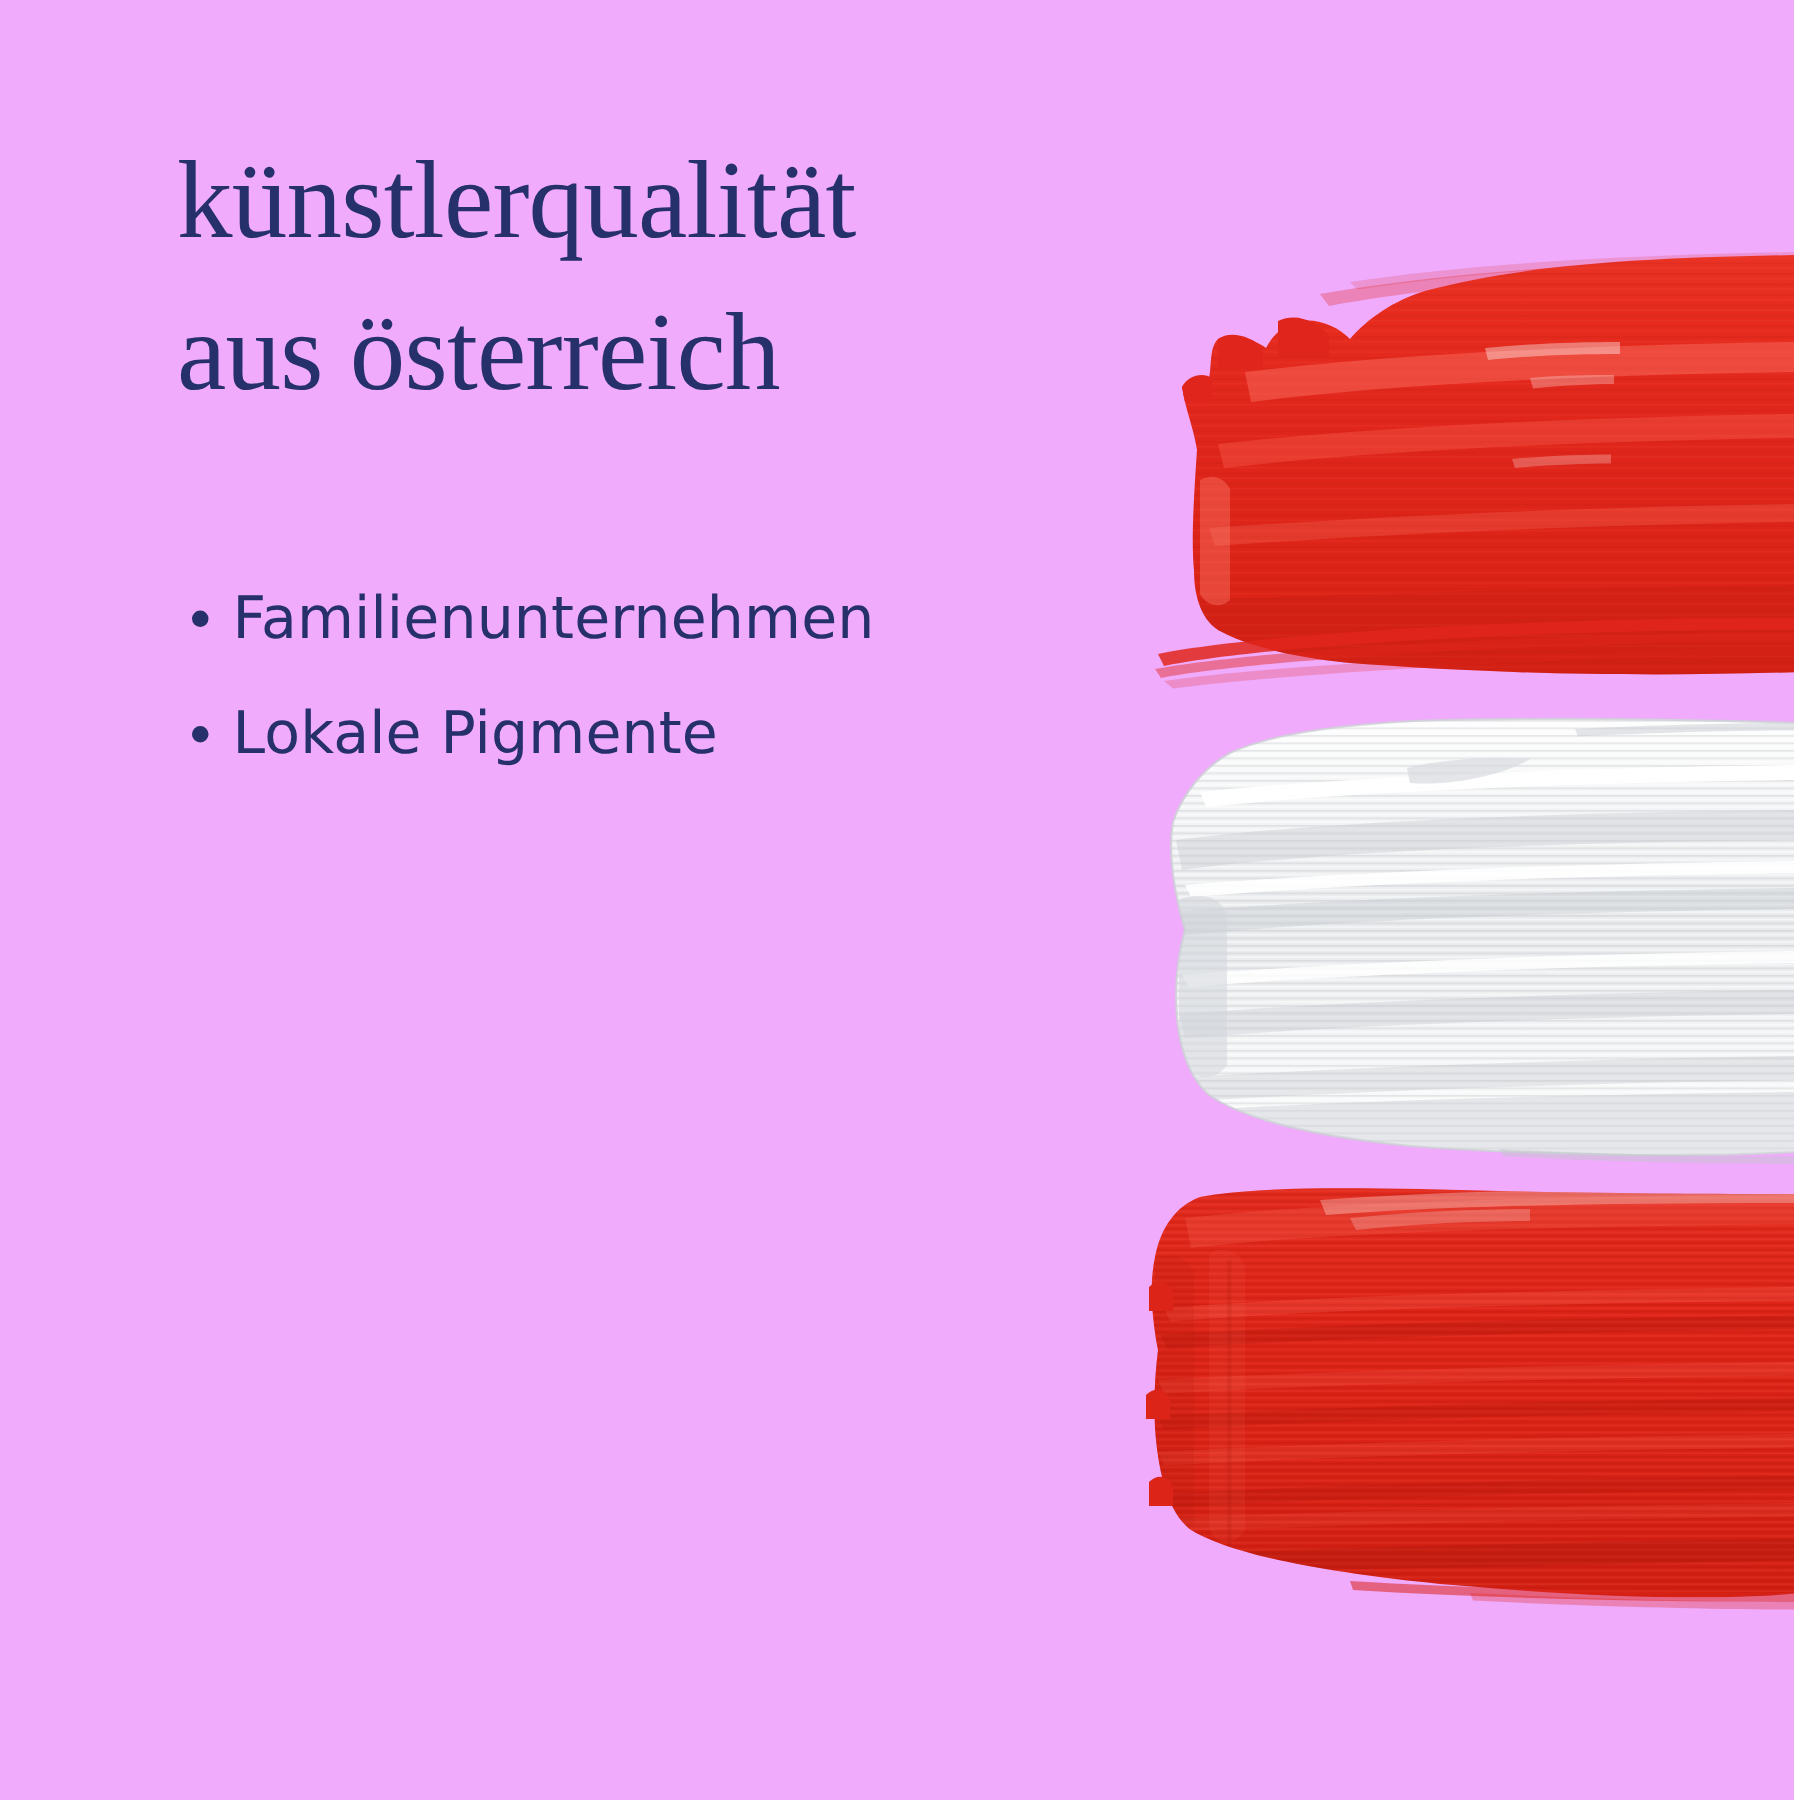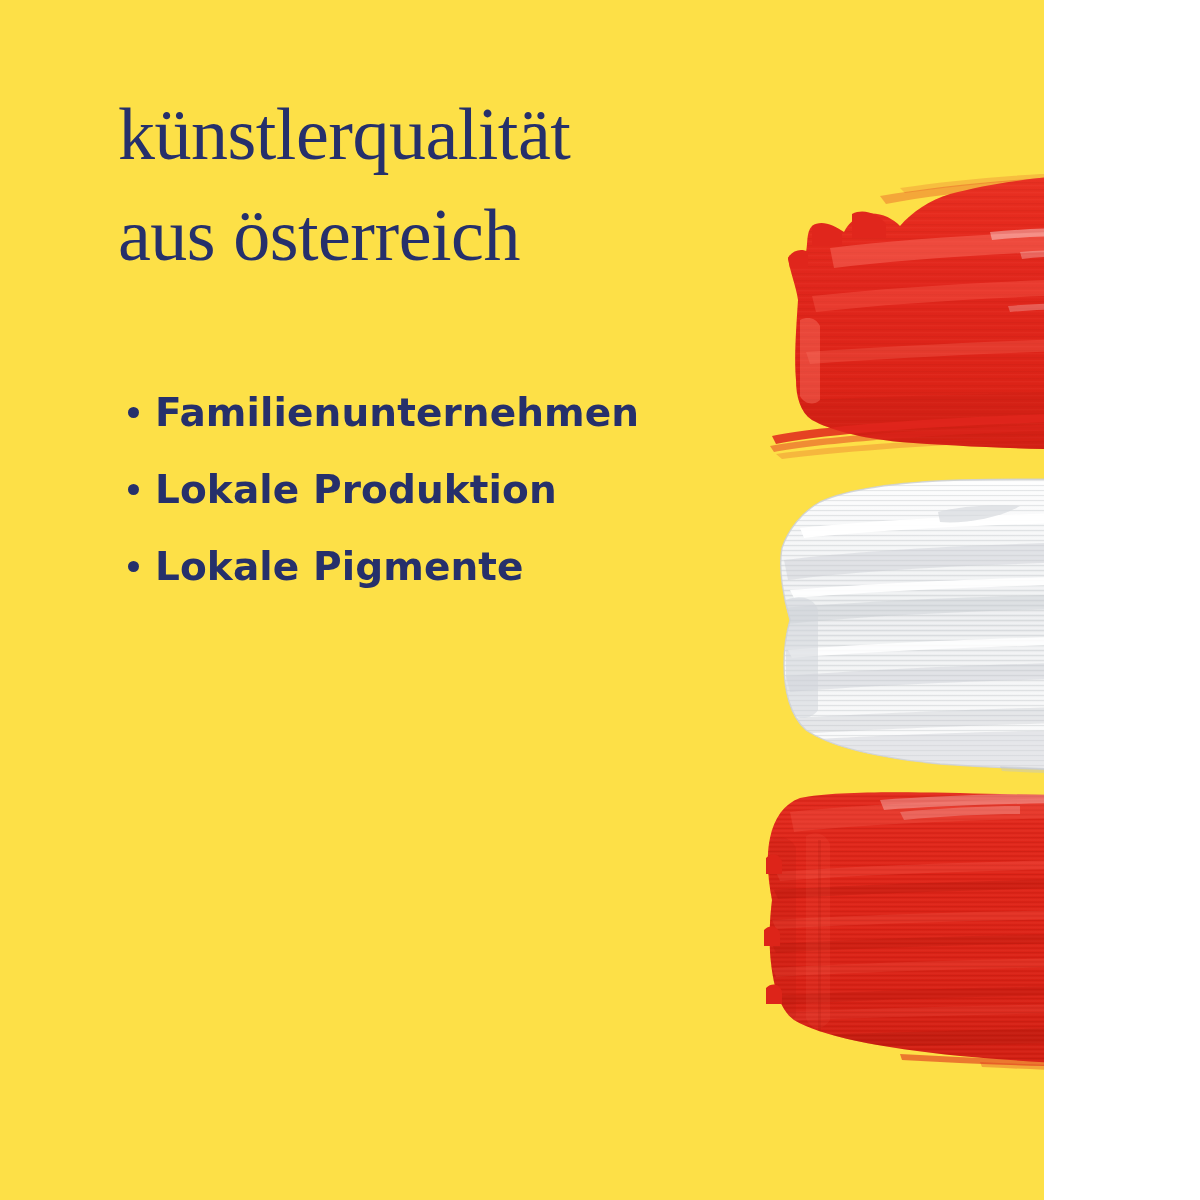--- a/index.html
+++ b/index.html
@@ -2,23 +2,23 @@
 <html><head>
 <meta charset="utf-8">
 <style>
   html, body {
     margin: 0;
     padding: 0;
     background: #ffffff;
   }
   .canvas {
     position: relative;
-    width: 1044px;
+    width: 1196px;
     height: 1200px;
-    background: #fde047;
+    background: #f0abfc;
     overflow: hidden;
     font-family: "Liberation Sans", sans-serif;
   }
 
   
   .text-col {
     position: absolute;
     left: 118px;
     top: 84px;
     width: 640px;
@@ -54,21 +54,21 @@
     width: 11px;
     height: 11px;
     border-radius: 50%;
     background: #26306b;
     flex: 0 0 auto;
     margin-right: 16px;
   }
   .feature-label {
     font-family: "DejaVu Sans", "Liberation Sans", sans-serif;
     font-size: 39px;
-    font-weight: 700;
+    font-weight: 400;
     color: #26306b;
     letter-spacing: 0.1px;
     white-space: nowrap;
   }
 
   
   .art {
     position: absolute;
     left: 0;
     top: 0;
@@ -83,24 +83,20 @@
 <div class="canvas">
 
   <div class="text-col">
     <h1 class="headline">künstlerqualität
 aus österreich</h1>
 
     <ul class="feature-list">
       <li class="feature-item">
         <span class="bullet-dot"></span>
         <span class="feature-label">Familienunternehmen</span>
-      </li>
-      <li class="feature-item">
-        <span class="bullet-dot"></span>
-        <span class="feature-label">Lokale Produktion</span>
       </li>
       <li class="feature-item">
         <span class="bullet-dot"></span>
         <span class="feature-label">Lokale Pigmente</span>
       </li>
     </ul>
   </div>
 
   <svg class="art" viewBox="0 0 1200 1200">
     <defs>

